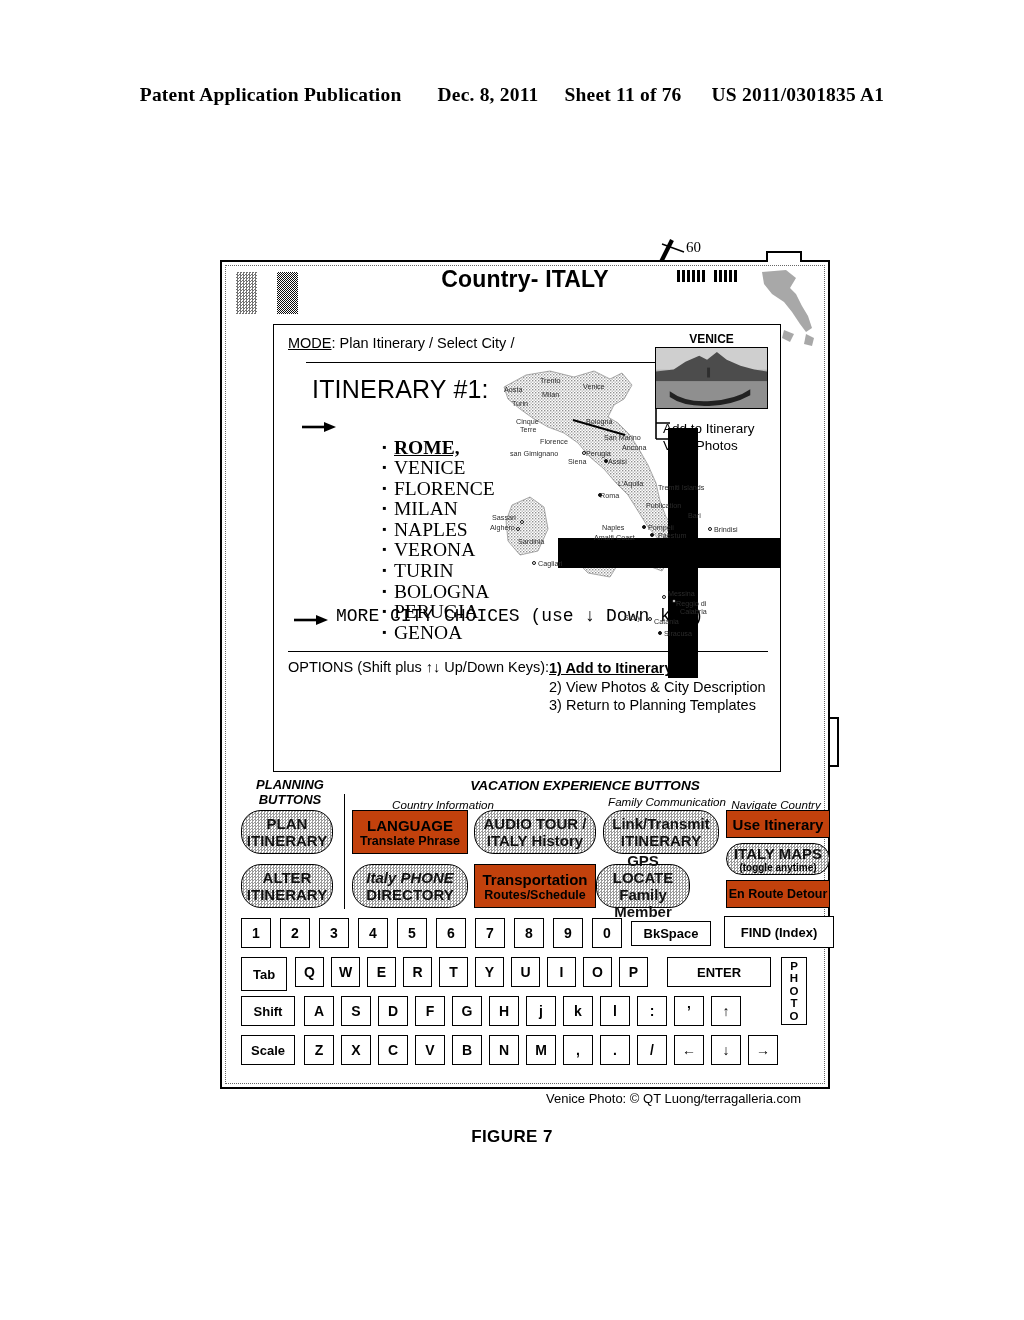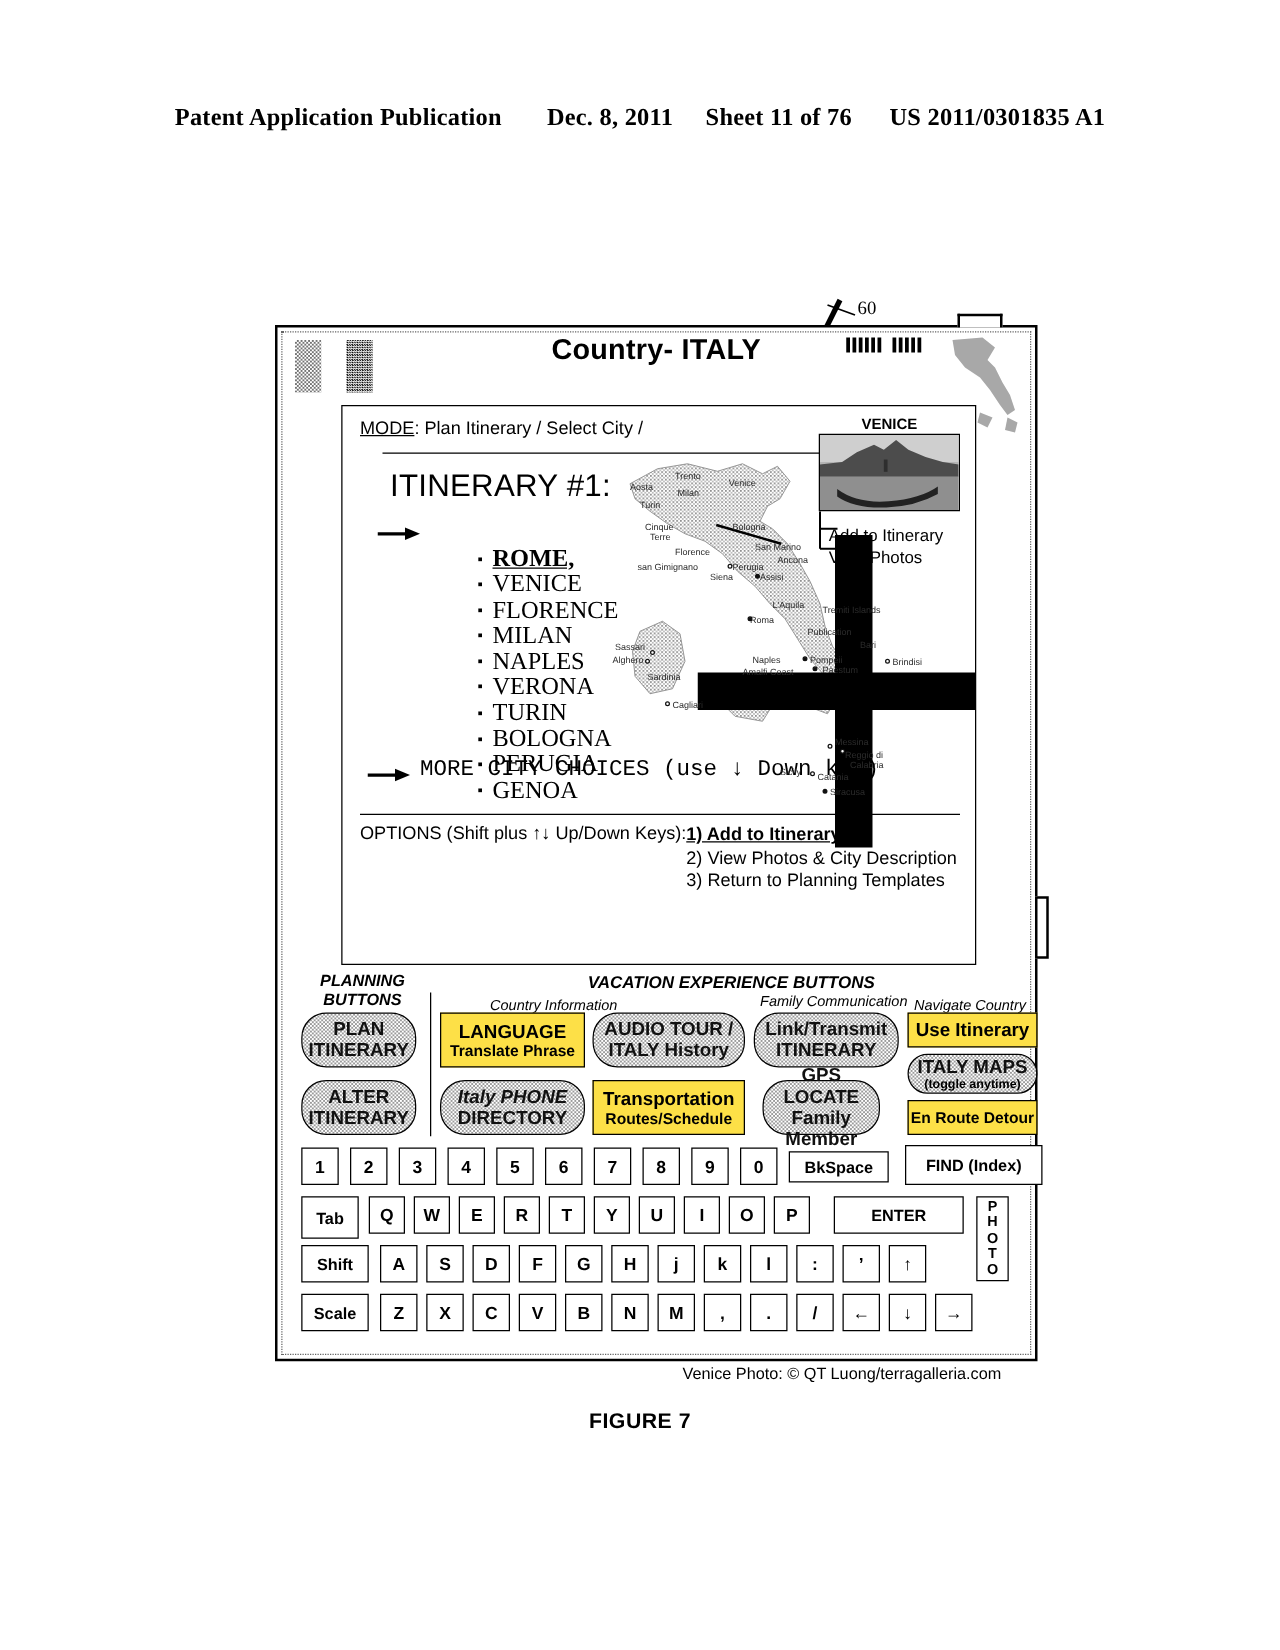--- a/index.html
+++ b/index.html
@@ -76,21 +76,21 @@
   .photo-box{position:absolute;left:381px;top:22px;width:113px;height:62px;border:1.4px solid #000;box-sizing:border-box;overflow:hidden;}
   .photo-cap{position:absolute;left:381px;top:7px;width:113px;text-align:center;font-size:12px;font-weight:bold;}
   .callout-labels{position:absolute;left:389px;top:95px;font-size:13.5px;line-height:17px;}
 
   
   .panel{position:absolute;left:10px;top:516px;width:590px;height:300px;}
   .hdr-plan{position:absolute;left:6px;top:0;width:104px;text-align:center;font-size:13px;font-weight:bold;font-style:italic;line-height:14.5px;}
   .hdr-vac{position:absolute;left:120px;top:0;width:466px;text-align:center;font-size:13.6px;font-weight:bold;font-style:italic;}
   .sub-hdr{position:absolute;font-size:11.6px;font-style:italic;text-align:center;}
 
-  .btn{position:absolute;border:1.6px solid #000;box-sizing:border-box;display:flex;flex-direction:column;align-items:center;justify-content:center;background:#fde047;text-align:center;}
+  .btn{position:absolute;border:1.6px solid #000;box-sizing:border-box;display:flex;flex-direction:column;align-items:center;justify-content:center;background:#c2410c;text-align:center;}
   .btn .l1{font-size:15px;font-weight:bold;line-height:17px;}
   .btn .l2{font-size:12.5px;font-weight:bold;line-height:14px;}
   .btn.shade{background:
      repeating-conic-gradient(#9a9a9a 0% 25%, #ffffff 0% 50%) 0 0/3px 3px; border-radius: 20px;}
   .btn.shade .l1,.btn.shade .l2{color:#111;}
 
   
   .key{position:absolute;border:1.6px solid #000;box-sizing:border-box;background:#fff;display:flex;align-items:center;justify-content:center;font-size:14px;font-weight:bold;}
   .key.wide{font-size:13px;}
   .key.vert{flex-direction:column;font-size:11.5px;line-height:12.5px;}
@@ -330,21 +330,21 @@
     </div>
 
     <div class="btn shade" style="left:120px;top:86px;width:116px;height:44px">
       <div class="l1"><i>Italy PHONE</i></div>
       <div class="l1">DIRECTORY</div>
     </div>
     <div class="btn" style="left:242px;top:86px;width:122px;height:44px">
       <div class="l1">Transportation</div>
       <div class="l2">Routes/Schedule</div>
     </div>
-    <div class="btn shade" style="left:378px;top:86px;width:94px;height:44px">
+    <div class="btn shade" style="left:364px;top:86px;width:94px;height:44px">
       <div class="l1">GPS LOCATE</div>
       <div class="l1">Family Member</div>
     </div>
 
     <div class="btn" style="left:494px;top:32px;width:104px;height:28px">
       <div class="l1">Use Itinerary</div>
     </div>
     <div class="btn shade" style="left:494px;top:65px;width:104px;height:32px">
       <div class="l1">ITALY MAPS</div>
       <div style="font-size:10px;font-weight:bold">(toggle anytime)</div>

